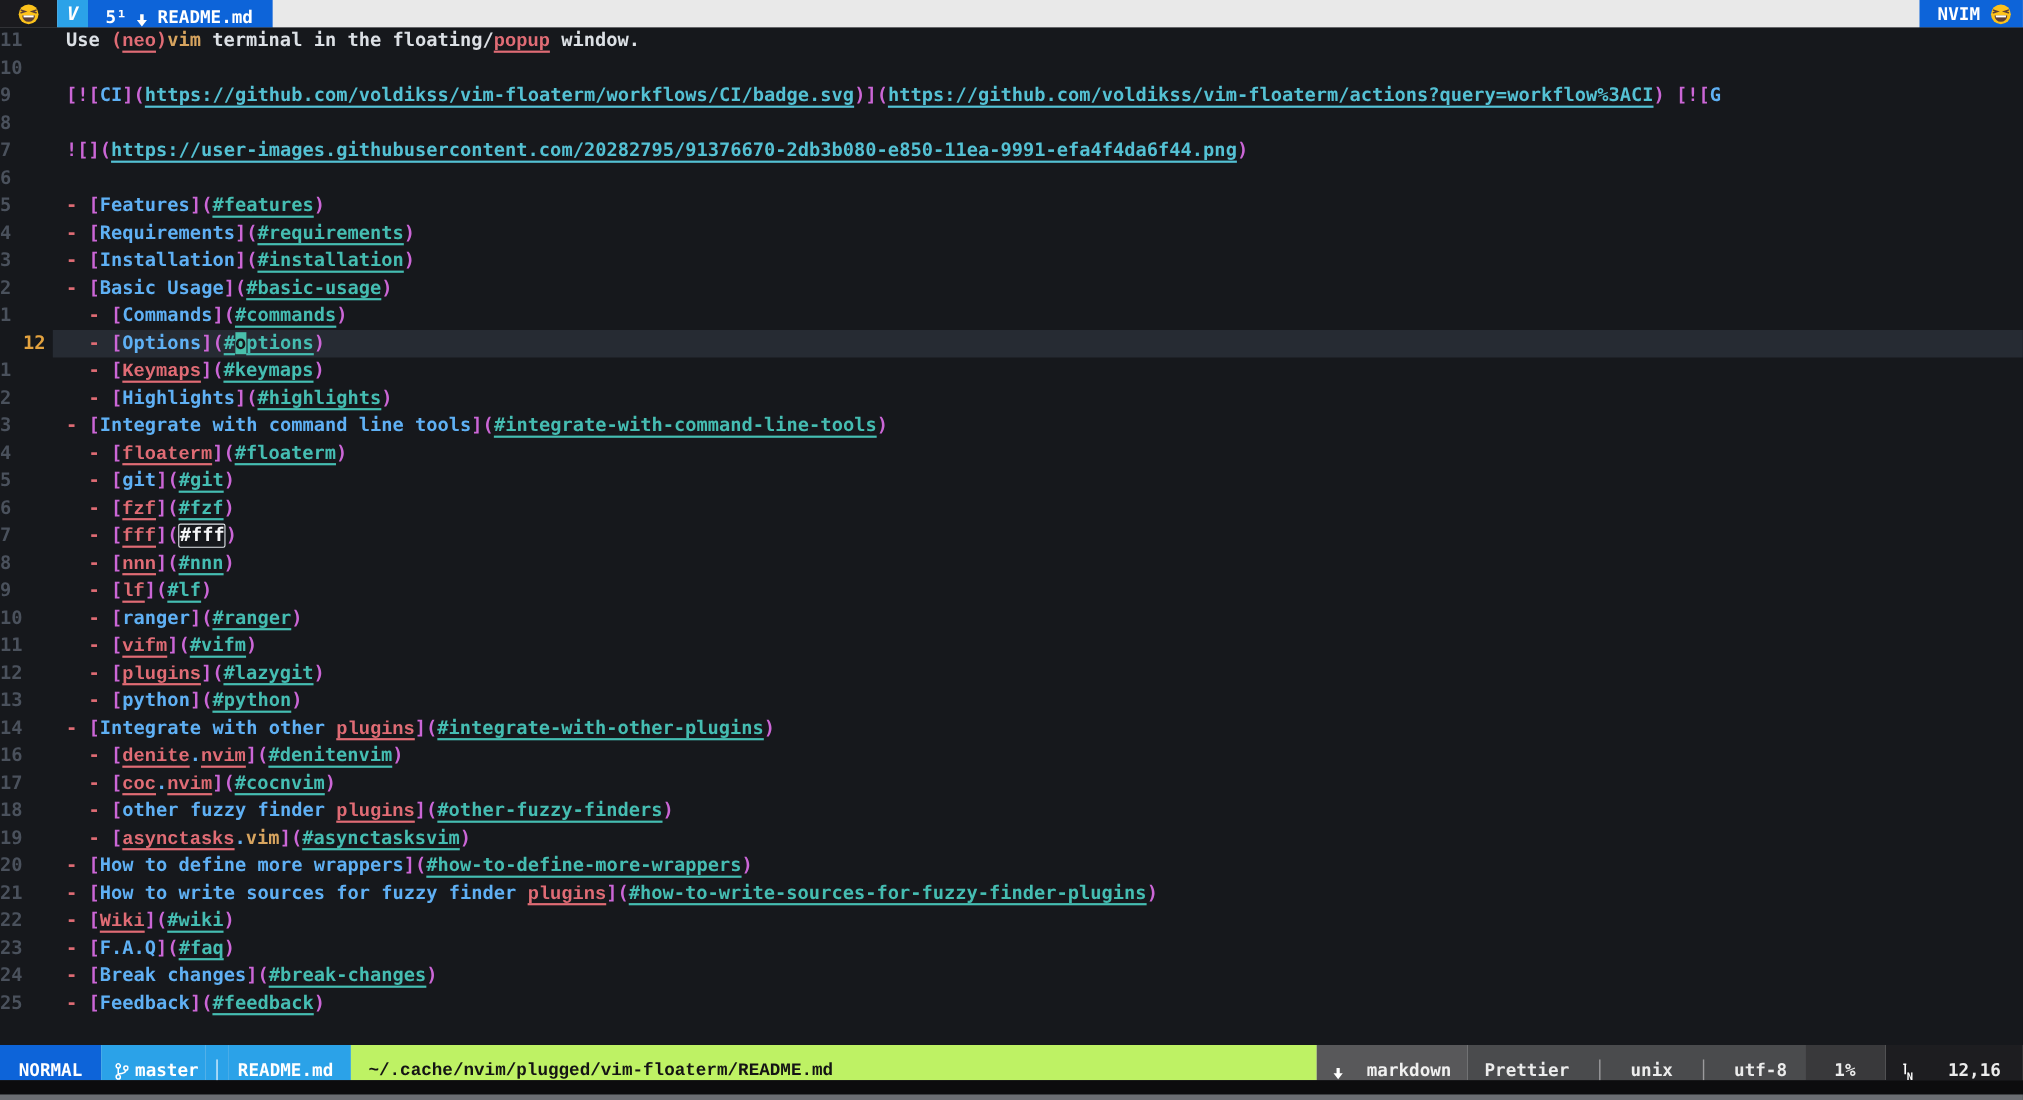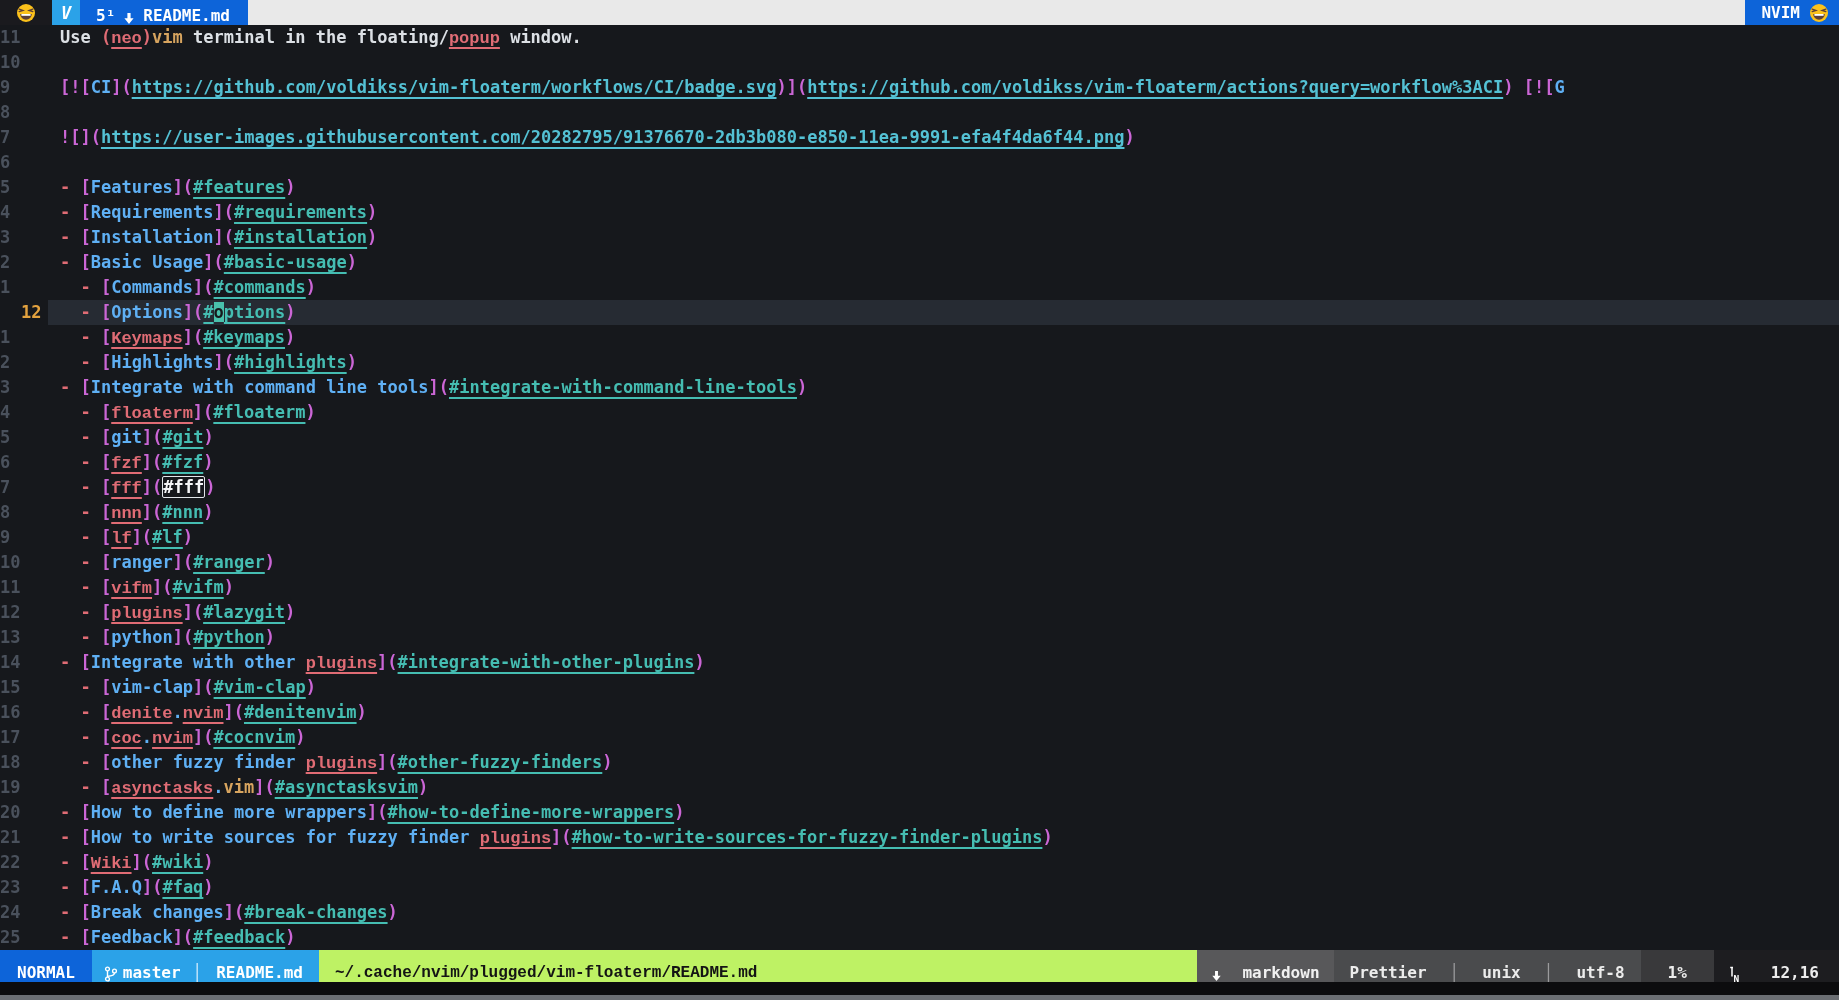--- a/index.html
+++ b/index.html
@@ -119,21 +119,20 @@
       <div class="row"><span class="lnum">5</span><span class="lcontent"><span class="tk-t">  </span><span class="tk-r">- </span><span class="tk-p">[</span><span class="tk-b">git</span><span class="tk-p">](</span><span class="tk-a">#git</span><span class="tk-p">)</span></span></div>
       <div class="row"><span class="lnum">6</span><span class="lcontent"><span class="tk-t">  </span><span class="tk-r">- </span><span class="tk-p">[</span><span class="tk-s">fzf</span><span class="tk-p">](</span><span class="tk-a">#fzf</span><span class="tk-p">)</span></span></div>
       <div class="row"><span class="lnum">7</span><span class="lcontent"><span class="tk-t">  </span><span class="tk-r">- </span><span class="tk-p">[</span><span class="tk-s">fff</span><span class="tk-p">](</span><span class="tk-x">#fff</span><span class="tk-p">)</span></span></div>
       <div class="row"><span class="lnum">8</span><span class="lcontent"><span class="tk-t">  </span><span class="tk-r">- </span><span class="tk-p">[</span><span class="tk-s">nnn</span><span class="tk-p">](</span><span class="tk-a">#nnn</span><span class="tk-p">)</span></span></div>
       <div class="row"><span class="lnum">9</span><span class="lcontent"><span class="tk-t">  </span><span class="tk-r">- </span><span class="tk-p">[</span><span class="tk-s">lf</span><span class="tk-p">](</span><span class="tk-a">#lf</span><span class="tk-p">)</span></span></div>
       <div class="row"><span class="lnum">10</span><span class="lcontent"><span class="tk-t">  </span><span class="tk-r">- </span><span class="tk-p">[</span><span class="tk-b">ranger</span><span class="tk-p">](</span><span class="tk-a">#ranger</span><span class="tk-p">)</span></span></div>
       <div class="row"><span class="lnum">11</span><span class="lcontent"><span class="tk-t">  </span><span class="tk-r">- </span><span class="tk-p">[</span><span class="tk-s">vifm</span><span class="tk-p">](</span><span class="tk-a">#vifm</span><span class="tk-p">)</span></span></div>
       <div class="row"><span class="lnum">12</span><span class="lcontent"><span class="tk-t">  </span><span class="tk-r">- </span><span class="tk-p">[</span><span class="tk-s">plugins</span><span class="tk-p">](</span><span class="tk-a">#lazygit</span><span class="tk-p">)</span></span></div>
       <div class="row"><span class="lnum">13</span><span class="lcontent"><span class="tk-t">  </span><span class="tk-r">- </span><span class="tk-p">[</span><span class="tk-b">python</span><span class="tk-p">](</span><span class="tk-a">#python</span><span class="tk-p">)</span></span></div>
       <div class="row"><span class="lnum">14</span><span class="lcontent"><span class="tk-r">- </span><span class="tk-p">[</span><span class="tk-b">Integrate with other </span><span class="tk-s">plugins</span><span class="tk-p">](</span><span class="tk-a">#integrate-with-other-plugins</span><span class="tk-p">)</span></span></div>
-      <div class="row"><span class="lnum">15</span><span class="lcontent"><span class="tk-t">  </span><span class="tk-r">- </span><span class="tk-p">[</span><span class="tk-b">vim-clap</span><span class="tk-p">](</span><span class="tk-a">#vim-clap</span><span class="tk-p">)</span></span></div>
       <div class="row"><span class="lnum">16</span><span class="lcontent"><span class="tk-t">  </span><span class="tk-r">- </span><span class="tk-p">[</span><span class="tk-s">denite</span><span class="tk-b">.</span><span class="tk-s">nvim</span><span class="tk-p">](</span><span class="tk-a">#denitenvim</span><span class="tk-p">)</span></span></div>
       <div class="row"><span class="lnum">17</span><span class="lcontent"><span class="tk-t">  </span><span class="tk-r">- </span><span class="tk-p">[</span><span class="tk-s">coc</span><span class="tk-b">.</span><span class="tk-s">nvim</span><span class="tk-p">](</span><span class="tk-a">#cocnvim</span><span class="tk-p">)</span></span></div>
       <div class="row"><span class="lnum">18</span><span class="lcontent"><span class="tk-t">  </span><span class="tk-r">- </span><span class="tk-p">[</span><span class="tk-b">other fuzzy finder </span><span class="tk-s">plugins</span><span class="tk-p">](</span><span class="tk-a">#other-fuzzy-finders</span><span class="tk-p">)</span></span></div>
       <div class="row"><span class="lnum">19</span><span class="lcontent"><span class="tk-t">  </span><span class="tk-r">- </span><span class="tk-p">[</span><span class="tk-s">asynctasks</span><span class="tk-b">.</span><span class="tk-c">vim</span><span class="tk-p">](</span><span class="tk-a">#asynctasksvim</span><span class="tk-p">)</span></span></div>
       <div class="row"><span class="lnum">20</span><span class="lcontent"><span class="tk-r">- </span><span class="tk-p">[</span><span class="tk-b">How to define more wrappers</span><span class="tk-p">](</span><span class="tk-a">#how-to-define-more-wrappers</span><span class="tk-p">)</span></span></div>
       <div class="row"><span class="lnum">21</span><span class="lcontent"><span class="tk-r">- </span><span class="tk-p">[</span><span class="tk-b">How to write sources for fuzzy finder </span><span class="tk-s">plugins</span><span class="tk-p">](</span><span class="tk-a">#how-to-write-sources-for-fuzzy-finder-plugins</span><span class="tk-p">)</span></span></div>
       <div class="row"><span class="lnum">22</span><span class="lcontent"><span class="tk-r">- </span><span class="tk-p">[</span><span class="tk-s">Wiki</span><span class="tk-p">](</span><span class="tk-a">#wiki</span><span class="tk-p">)</span></span></div>
       <div class="row"><span class="lnum">23</span><span class="lcontent"><span class="tk-r">- </span><span class="tk-p">[</span><span class="tk-b">F.A.Q</span><span class="tk-p">](</span><span class="tk-a">#faq</span><span class="tk-p">)</span></span></div>
       <div class="row"><span class="lnum">24</span><span class="lcontent"><span class="tk-r">- </span><span class="tk-p">[</span><span class="tk-b">Break changes</span><span class="tk-p">](</span><span class="tk-a">#break-changes</span><span class="tk-p">)</span></span></div>
       <div class="row"><span class="lnum">25</span><span class="lcontent"><span class="tk-r">- </span><span class="tk-p">[</span><span class="tk-b">Feedback</span><span class="tk-p">](</span><span class="tk-a">#feedback</span><span class="tk-p">)</span></span></div>

